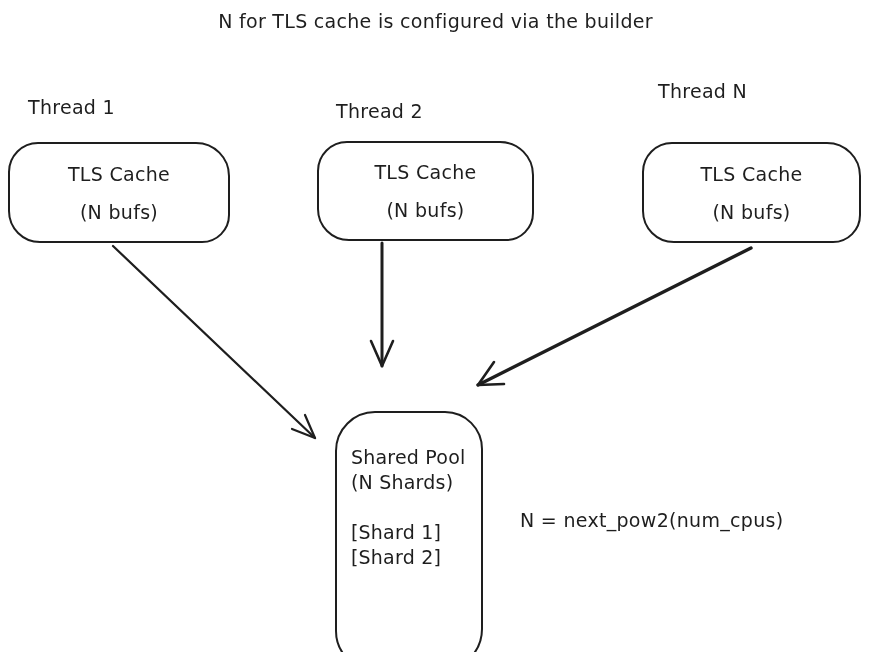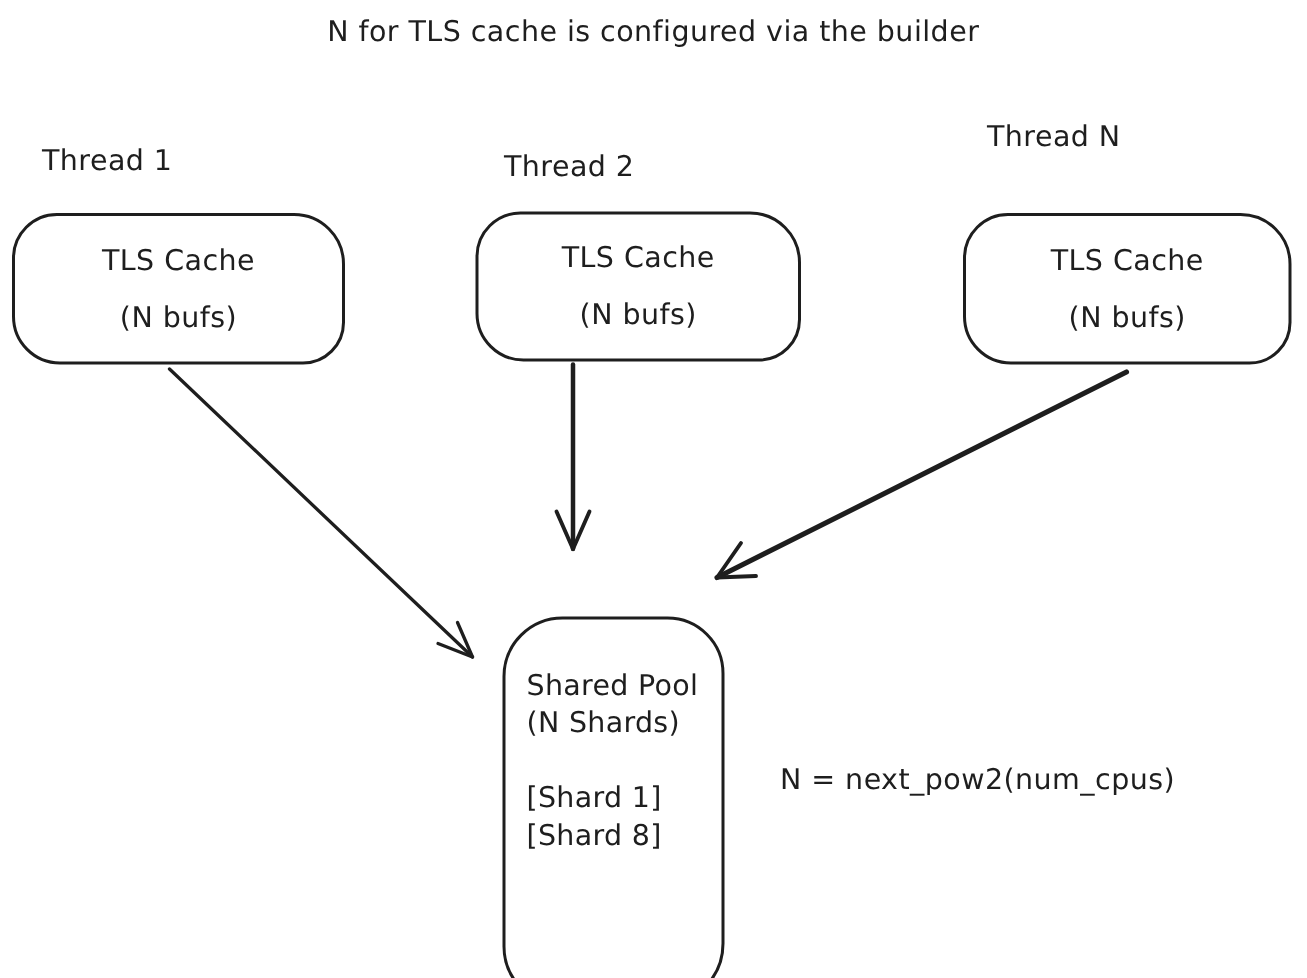--- a/index.html
+++ b/index.html
@@ -95,21 +95,21 @@
   <div class="abs sketch-box" style="left:642px; top:142px; width:219px; height:101px;">
     <div>TLS Cache</div>
     <div>(N bufs)</div>
   </div>
 
   <div id="pool-box" class="abs" style="left:335px; top:379px; width:148px; height:260px;margin-top:32px;">
     <div>Shared Pool</div>
     <div>(N Shards)</div>
     <div class="pool-gap"></div>
     <div>[Shard 1]</div>
-    <div>[Shard 8]</div>
+    <div>[Shard 2]</div>
   </div>
 
   <div id="annotation" class="abs" style="left:520px; top:466px;margin-top:41px;">
     <div>N = next_pow2(num_cpus)</div>
   </div>
 
   <svg id="arrow-layer" viewBox="0 0 871 652" xmlns="http://www.w3.org/2000/svg">
 
     <g>
       <line x1="113" y1="246" x2="315" y2="438" stroke-width="2.2"></line>

